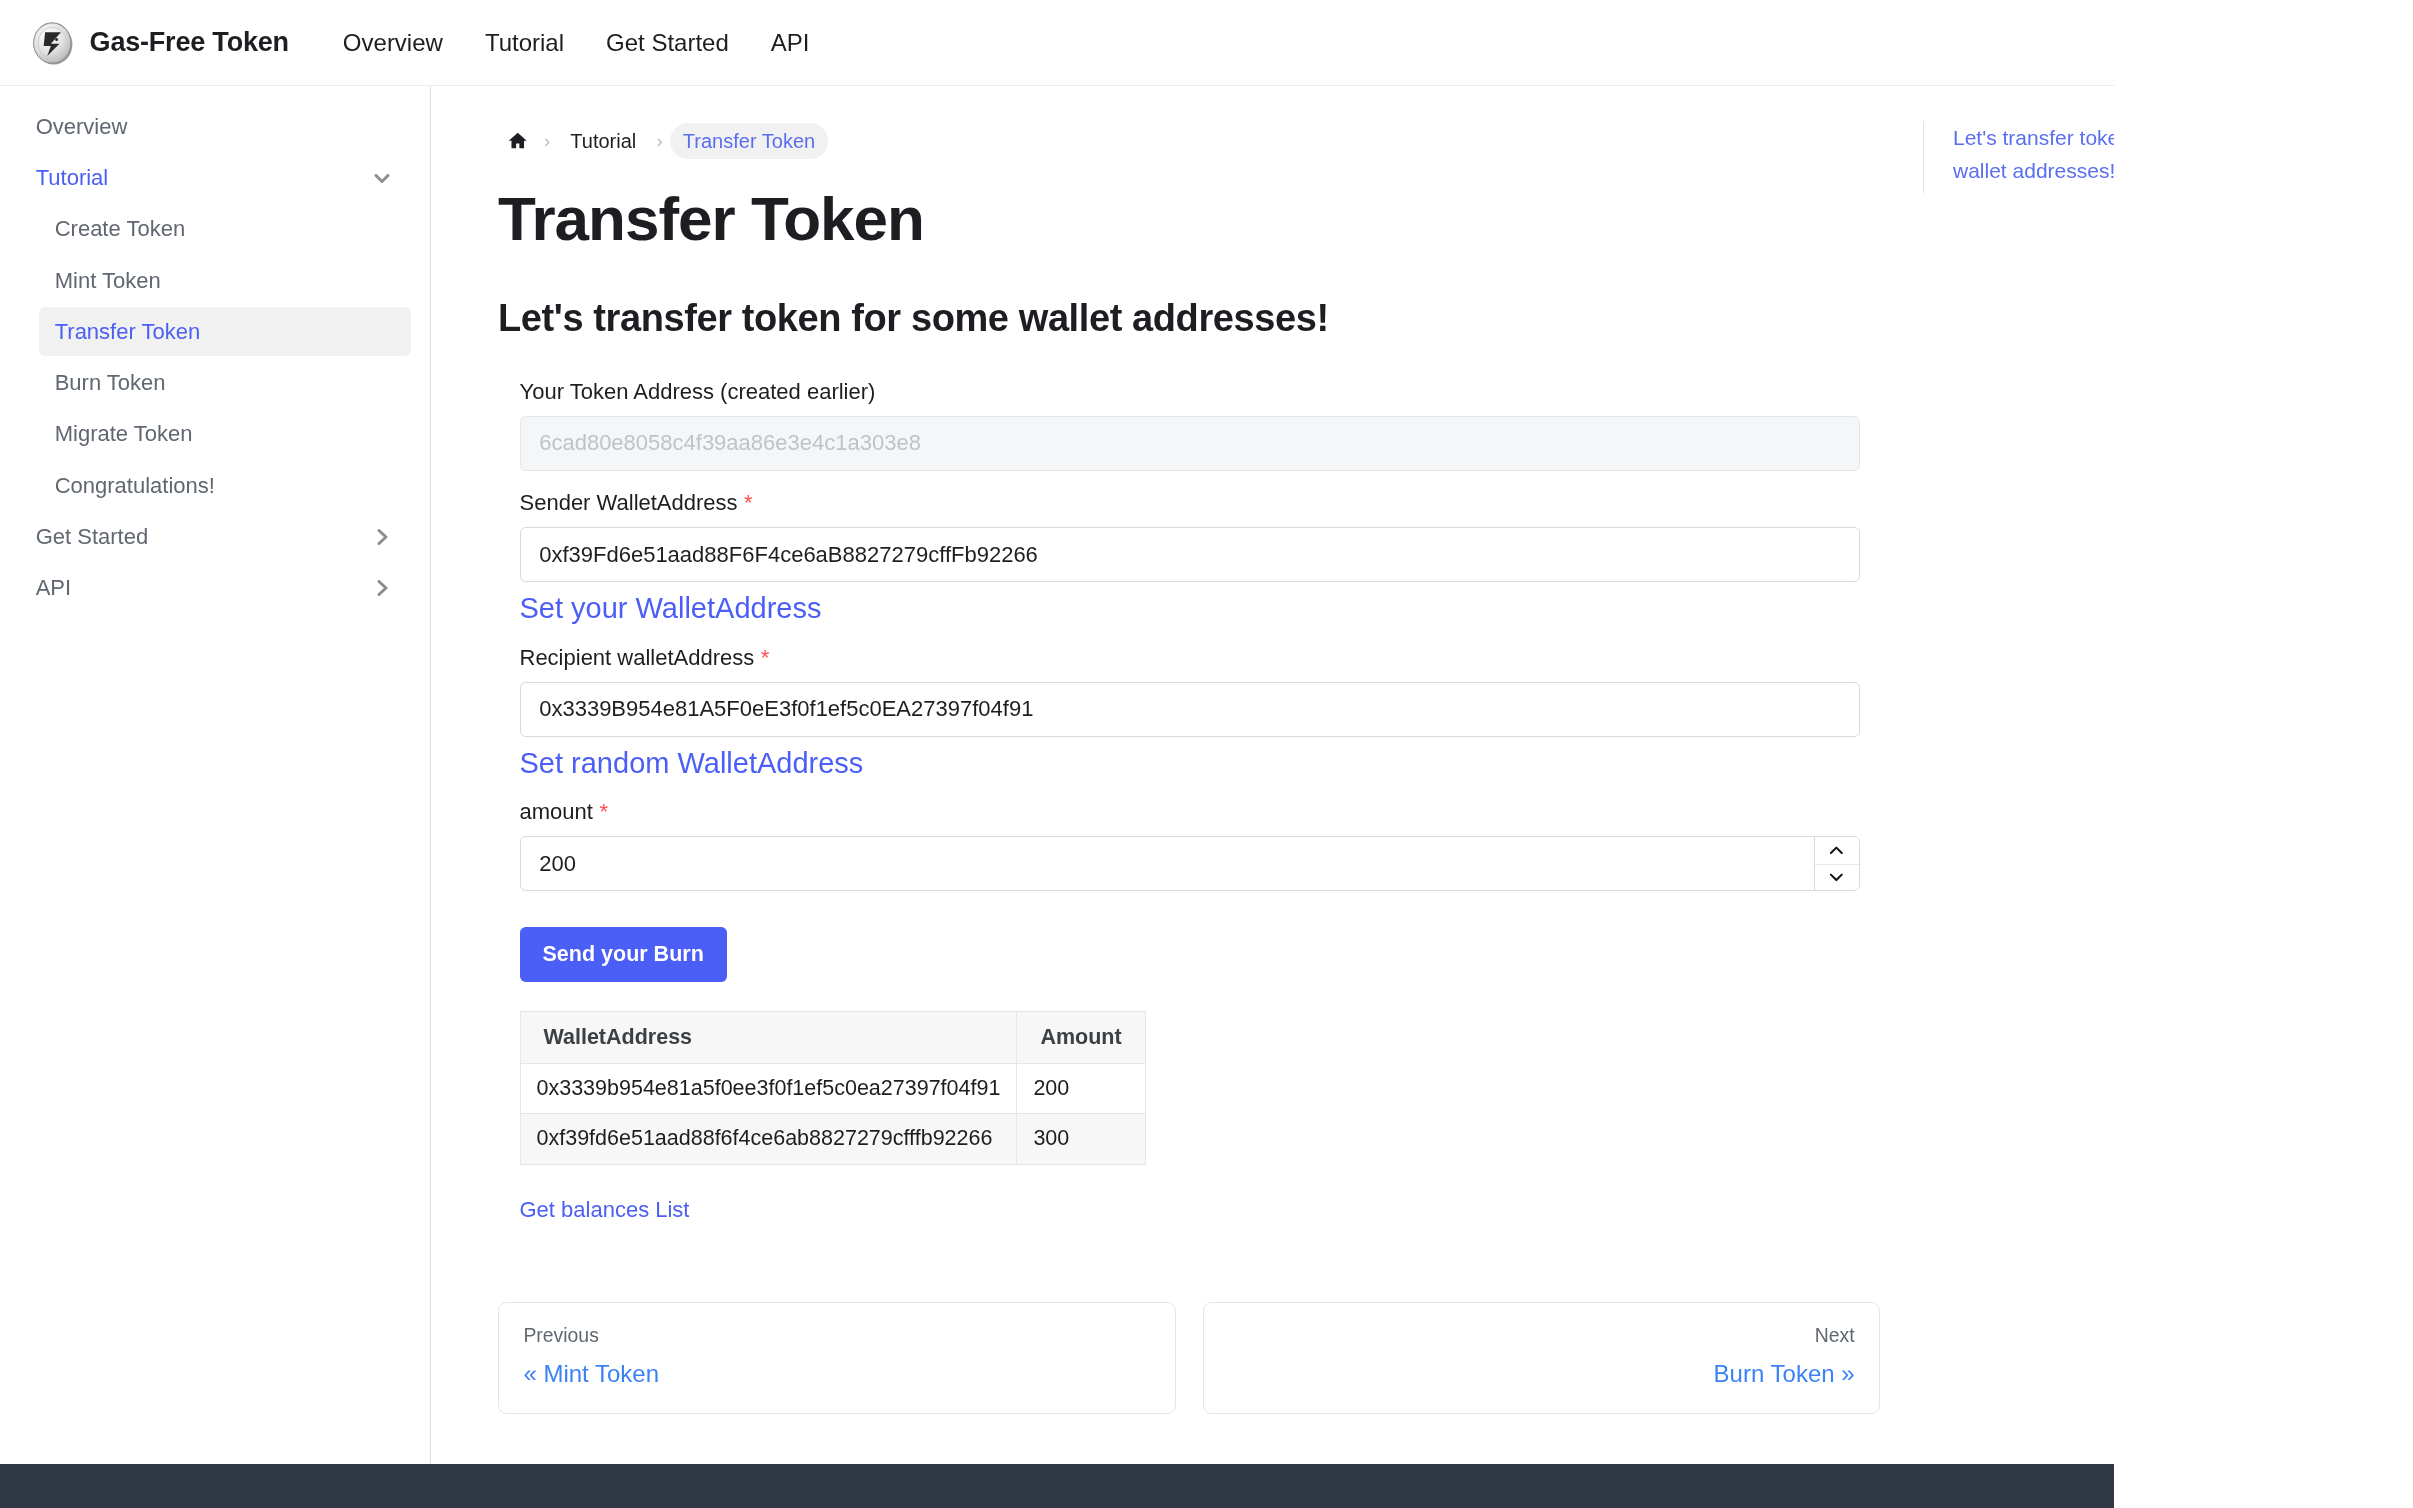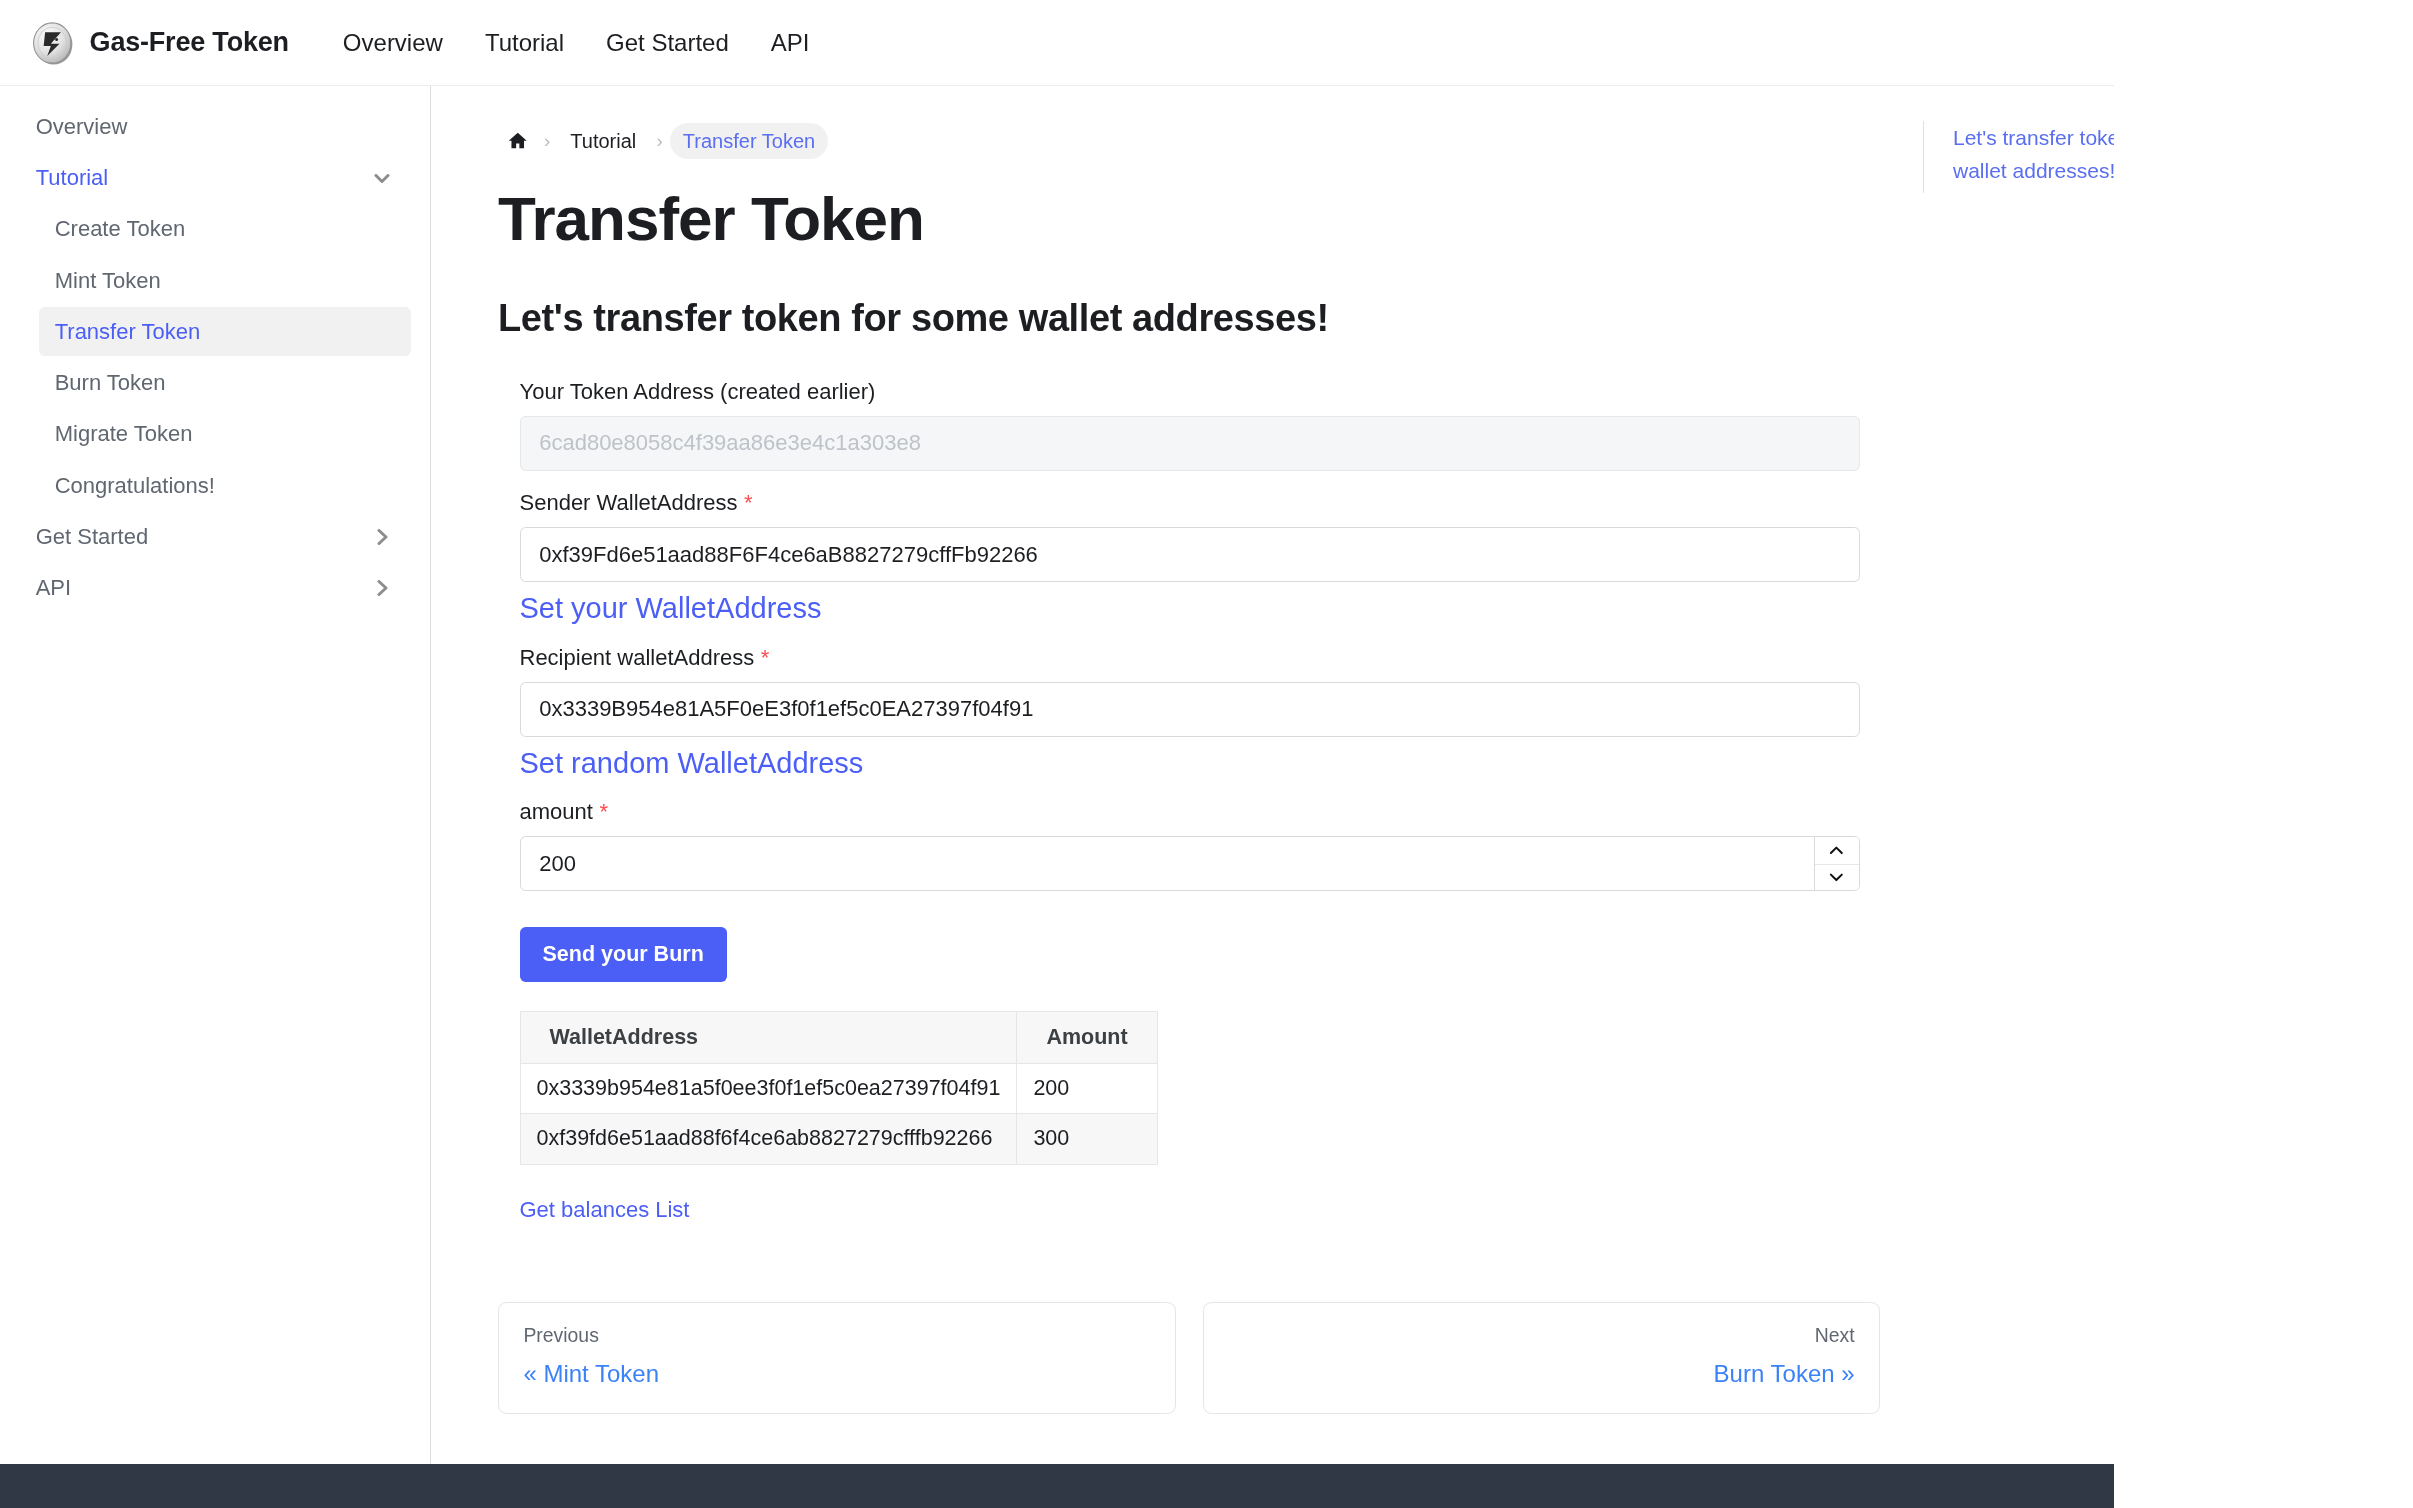--- a/index.html
+++ b/index.html
@@ -141,21 +141,21 @@
     border: none; border-radius: 5.7px;
     padding: 14.4px 23px; cursor: pointer; display: inline-block;
     line-height: 1.2;
   }
 
   
   table.bal-table { border-collapse: collapse; margin-bottom: 32px; }
   table.bal-table th {
     background: #f7f7f8; border: 0.7px solid #e4e6e8;
     font-size: 21.5px; font-weight: bold; color: #3c4043;
-    text-align: left; padding: 13px 29px; white-space: nowrap;
+    text-align: left; padding: 13px 23px; white-space: nowrap;
   }
   table.bal-table td {
     border: 0.7px solid #e4e6e8;
     font-size: 21.5px; color: #1c1e21;
     padding: 12.2px 16px; white-space: nowrap;
   }
   table.bal-table tr:nth-child(odd) td { background: #ffffff; }
   table.bal-table tr:nth-child(even) td { background: #f7f7f8; }
   .balances-link {
     display: inline-block; font-size: 22px; color: #4b5ef5;

